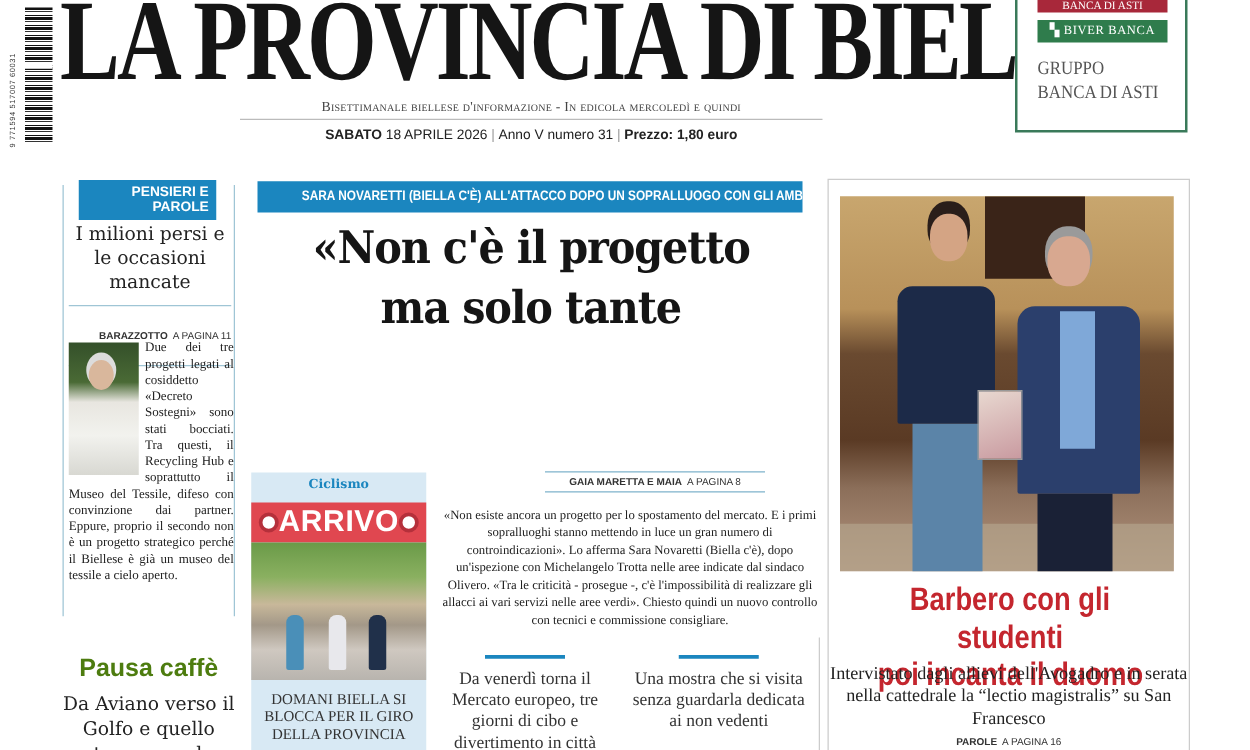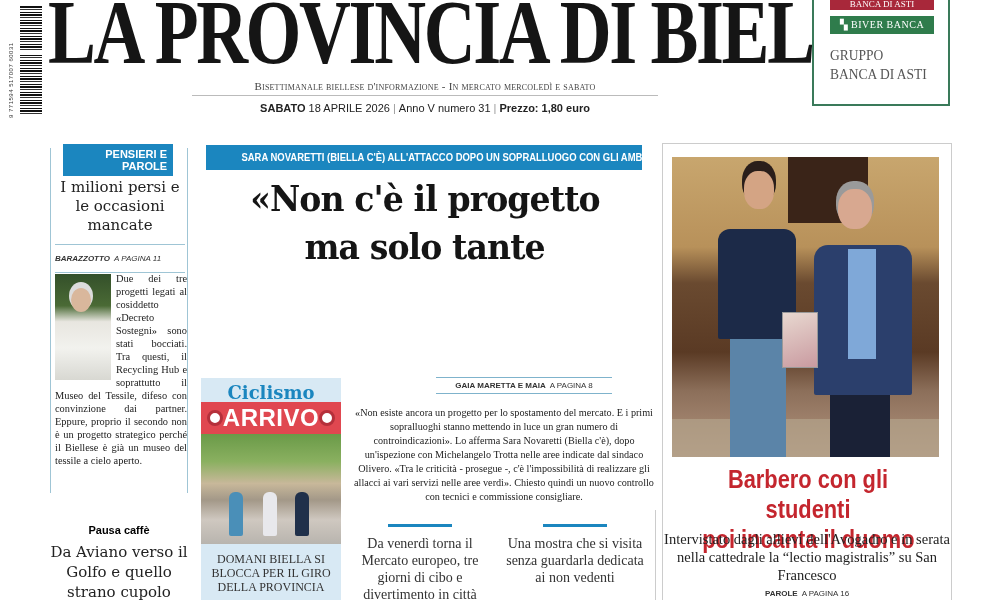--- a/index.html
+++ b/index.html
@@ -34,42 +34,42 @@
   .adbox .group { position: absolute; left: 16px; top: 48px; font-family: "Liberation Serif", serif; font-size: 15px; color: #555;
     line-height: 19px; transform: scaleX(0.9); transform-origin: left top; }
 
   
   .leftcol { position: absolute; left: 50px; top: 148px; width: 138px; height: 345px; border-left: 1px solid #9fc5d5; border-right: 1px solid #9fc5d5; }
   .tag-blue { background: #1b86bf; color: #fff; font-family: "Liberation Sans", sans-serif; font-weight: bold; font-size: 11px;
     text-transform: uppercase; text-align: right; padding: 4px 6px; display: inline-block; }
   .leftcol .tag-blue { position: absolute; left: 12px; top: -4px; width: 110px; }
   .leftcol .opinion-title { position: absolute; left: 4px; top: 30px; width: 130px; text-align: center; font-size: 15px; line-height: 19px; color: #222; }
   .leftcol .byline { position: absolute; left: 4px; top: 96px; width: 130px; border-top: 1px solid #9fc5d5; border-bottom: 1px solid #9fc5d5;
-    text-align: left; font-family: "Liberation Sans", sans-serif; font-size: 8px; padding: 9px 0; color: #333; font-style: italic; }
+    text-align: right; font-family: "Liberation Sans", sans-serif; font-size: 8px; padding: 19px 0; color: #333; }
   .leftcol .byline b { font-weight: bold; margin-right: 4px; }
   .leftcol .body { position: absolute; left: 4px; top: 124px; width: 132px; font-family: "Liberation Serif", serif; font-size: 10.4px; line-height: 13px; color: #222; text-align: justify; }
   .leftcol .body .portrait { float: left; width: 56px; height: 106px; margin: 2px 5px 2px 0;
     background: linear-gradient(180deg, #34502a 0%, #4a6a35 30%, #e8e6e0 45%, #f2f2ee 70%, #d8d8d2 100%); position: relative; }
   .leftcol .body .portrait::before { content: ""; position: absolute; left: 16px; top: 14px; width: 20px; height: 24px; border-radius: 50%;
     background: #d9b79c; box-shadow: 0 -4px 0 2px #dcdcdc; }
 
   .pausa { position: absolute; left: 50px; top: 524px; width: 138px; text-align: center; }
-  .pausa .heading { font-family: "Liberation Sans", sans-serif; font-weight: bold; font-size: 11px; color: #000000; }
+  .pausa .heading { font-family: "Liberation Sans", sans-serif; font-weight: bold; font-size: 20px; color: #4d7c0f; }
   .pausa .title { font-size: 15px; line-height: 20px; margin-top: 6px; color: #222; }
 
   
   .kicker { position: absolute; left: 206px; top: 145px; width: 436px; height: 25px; background: #1b86bf; color: #fff;
     font-family: "Liberation Sans", sans-serif; font-weight: bold; font-size: 11px; line-height: 25px; text-align: center; white-space: nowrap; overflow: hidden; }
   .kicker span { display: inline-block; transform: scaleX(0.86); }
   .headline { position: absolute; left: 200px; top: 174px; width: 450px; text-align: center; font-family: "DejaVu Serif", serif; font-weight: bold;
     font-size: 36px; line-height: 48px; color: #151515; letter-spacing: -1px; }
   .headline span { display: inline-block; transform: scaleX(0.92); }
 
   .ciclismo { position: absolute; left: 201px; top: 378px; width: 140px; height: 222px; background: #d8e9f4; }
-  .ciclismo .label { text-align: center; font-family: "DejaVu Serif", serif; font-weight: bold; font-size: 18px; color: #1b86bf; padding-top: 4px; height: 24px; }
+  .ciclismo .label { text-align: center; font-family: "DejaVu Serif", serif; font-weight: bold; font-size: 10px; color: #1b86bf; padding-top: 4px; height: 24px; }
   .ciclismo .banner { height: 32px; background: #e04750; color: #fff; font-family: "Liberation Sans", sans-serif; font-weight: bold; font-size: 24px;
     text-align: center; line-height: 32px; position: relative; letter-spacing: 0.5px; }
   .ciclismo .banner .logo { position: absolute; top: 8px; width: 16px; height: 16px; border-radius: 50%; background: #fff; border: 3px solid #b5303b; }
   .ciclismo .banner .logo.l { left: 6px; } .ciclismo .banner .logo.r { right: 6px; }
   .ciclismo .photo { height: 110px; position: relative; overflow: hidden;
     background: linear-gradient(180deg, #6a9a48 0%, #8ab060 25%, #c8b89a 45%, #a39888 60%, #cfc8c0 78%, #b8b4ae 100%); }
   .ciclismo .photo .rider { position: absolute; bottom: 8px; width: 14px; height: 44px; border-radius: 6px 6px 2px 2px; }
   .ciclismo .caption { text-align: center; font-family: "Liberation Serif", serif; font-size: 12px; line-height: 14px; color: #333; padding-top: 8px; }
 
   .byline-center { position: absolute; left: 436px; top: 377px; width: 176px; border-top: 1px solid #7fb3cc; border-bottom: 1px solid #7fb3cc;
@@ -112,21 +112,21 @@
 
 <div class="barcode">
   <div class="digits">9 771594 517007 60031</div>
   <div class="bars"></div>
   <div class="gap"></div>
 </div>
 
 <div class="masthead-title">
   <span>LA PROVINCIA DI BIELLA</span><span class="dotit">.it</span>
 </div>
-<div class="tagline">Bisettimanale biellese d'informazione - In mercato mercoledì e sabato</div>
+<div class="tagline">Bisettimanale biellese d'informazione - In edicola mercoledì e quindi</div>
 <div class="dateline">
   <b>SABATO</b>
   <span>18 APRILE 2026</span><span class="sep">|</span><span>Anno V numero 31</span><span class="sep">|</span><b>Prezzo: 1,80 euro</b>
 </div>
 
 <div class="adbox">
   <div class="bank1">BANCA DI ASTI</div>
   <div class="bank2"><span>▚ </span><span>BIVER BANCA</span></div>
   <div class="group">
     <div>GRUPPO</div>

